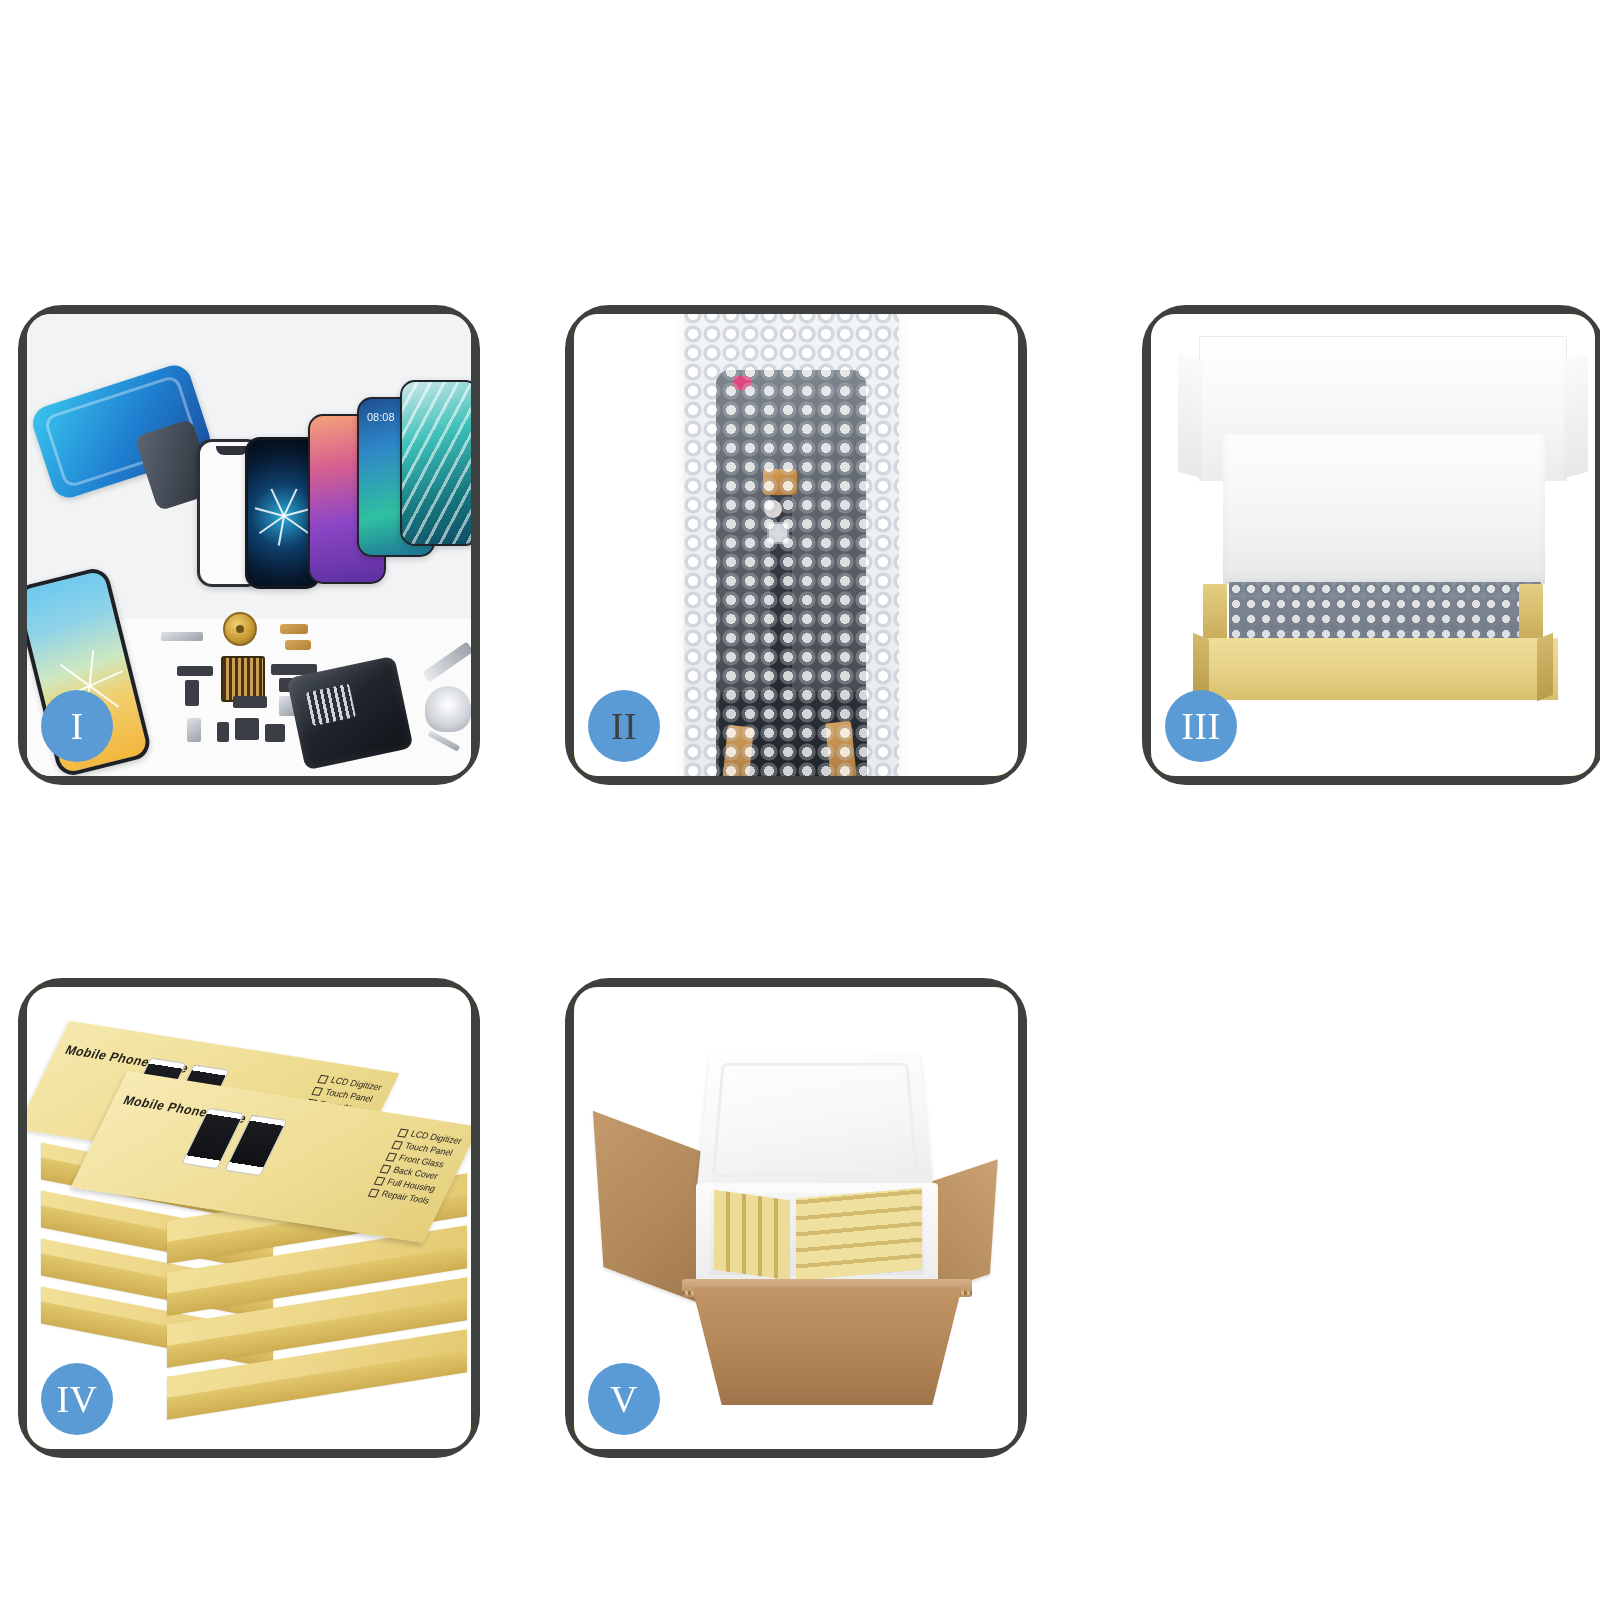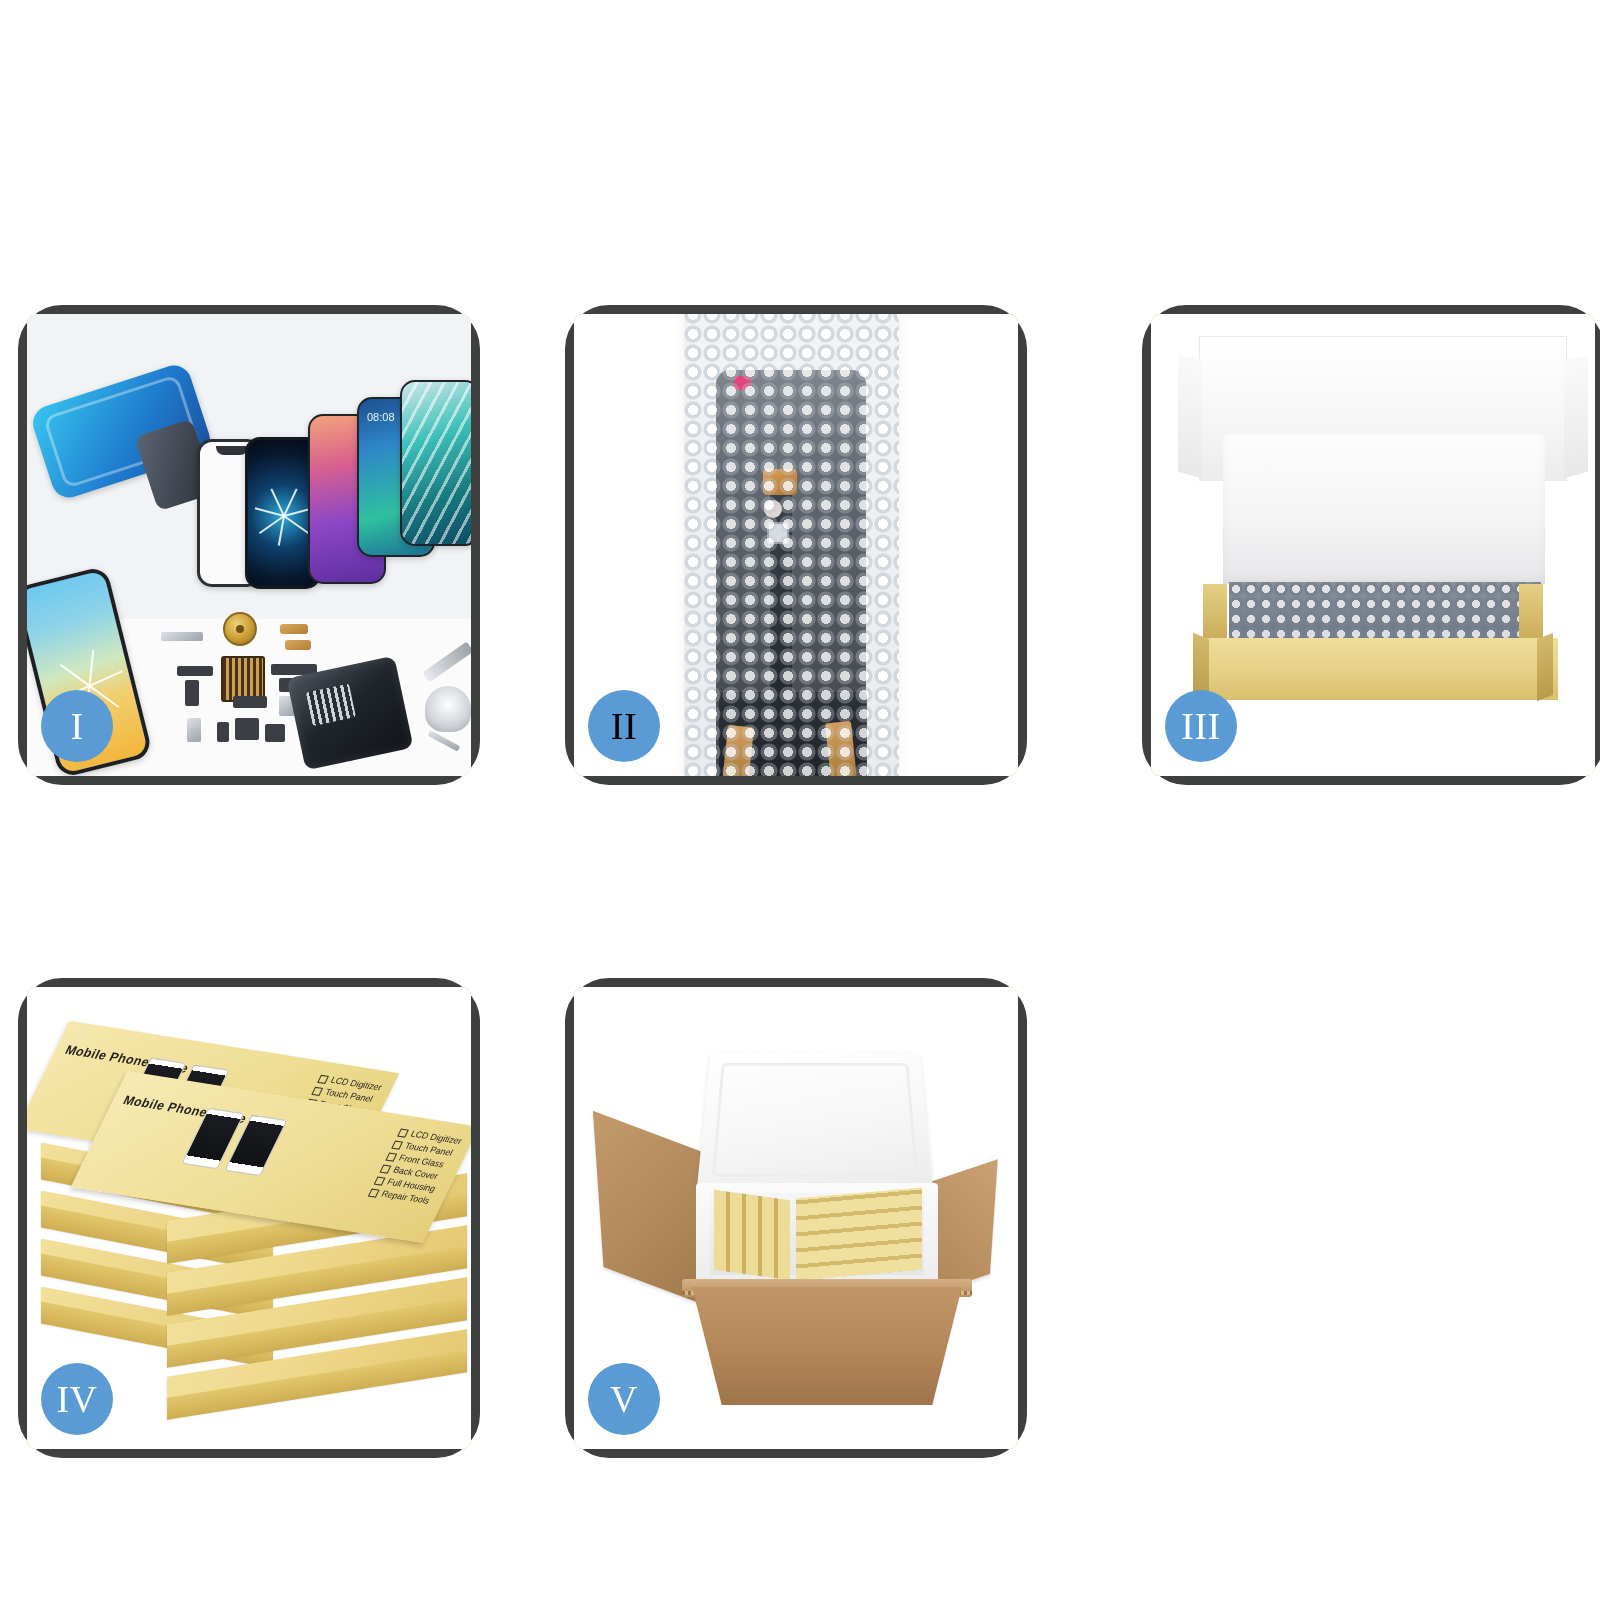--- a/index.html
+++ b/index.html
@@ -47,21 +47,21 @@
     background:#ffffff;
     overflow:visible;
   }
   .panel.c0 { left:0px; }
   .panel.c1 { left:547px; }
   .panel.c2 { left:1124px; }
 
   .panel-inner {
     position:absolute;
     inset:0;
-    border-radius:9px;
+    border-radius:24px;
     overflow:hidden;
     background:#84cc16;
   }
 
   
   .badge {
     position:absolute;
     left:14px; bottom:14px;
     width:72px; height:72px;
     border-radius:50%;
@@ -544,21 +544,21 @@
             <div class="lcd-conn"></div>
             <div class="lcd-dot"></div>
             <div class="lcd-chip"></div>
             <div class="lcd-bottom"></div>
             <div class="lcd-tab-l"></div>
             <div class="lcd-tab-r"></div>
             <div class="pink-tag"></div>
             <div class="bw-overlay"></div>
           </div>
         </div>
-        <div class="badge" style="background: rgb(91, 155, 213); color: #000000;">II</div>
+        <div class="badge" style="background: rgb(91, 155, 213); color: #404040;">II</div>
       </div>
 
       <div class="panel c2" style="border-color: rgb(62, 64, 63);">
         <div class="panel-inner">
           <div class="scene3">
             <div class="m3-lid"></div>
             <div class="m3-foam"></div>
             <div class="m3-bubble"></div>
             <div class="m3-flap-l"></div>
             <div class="m3-flap-r"></div>

